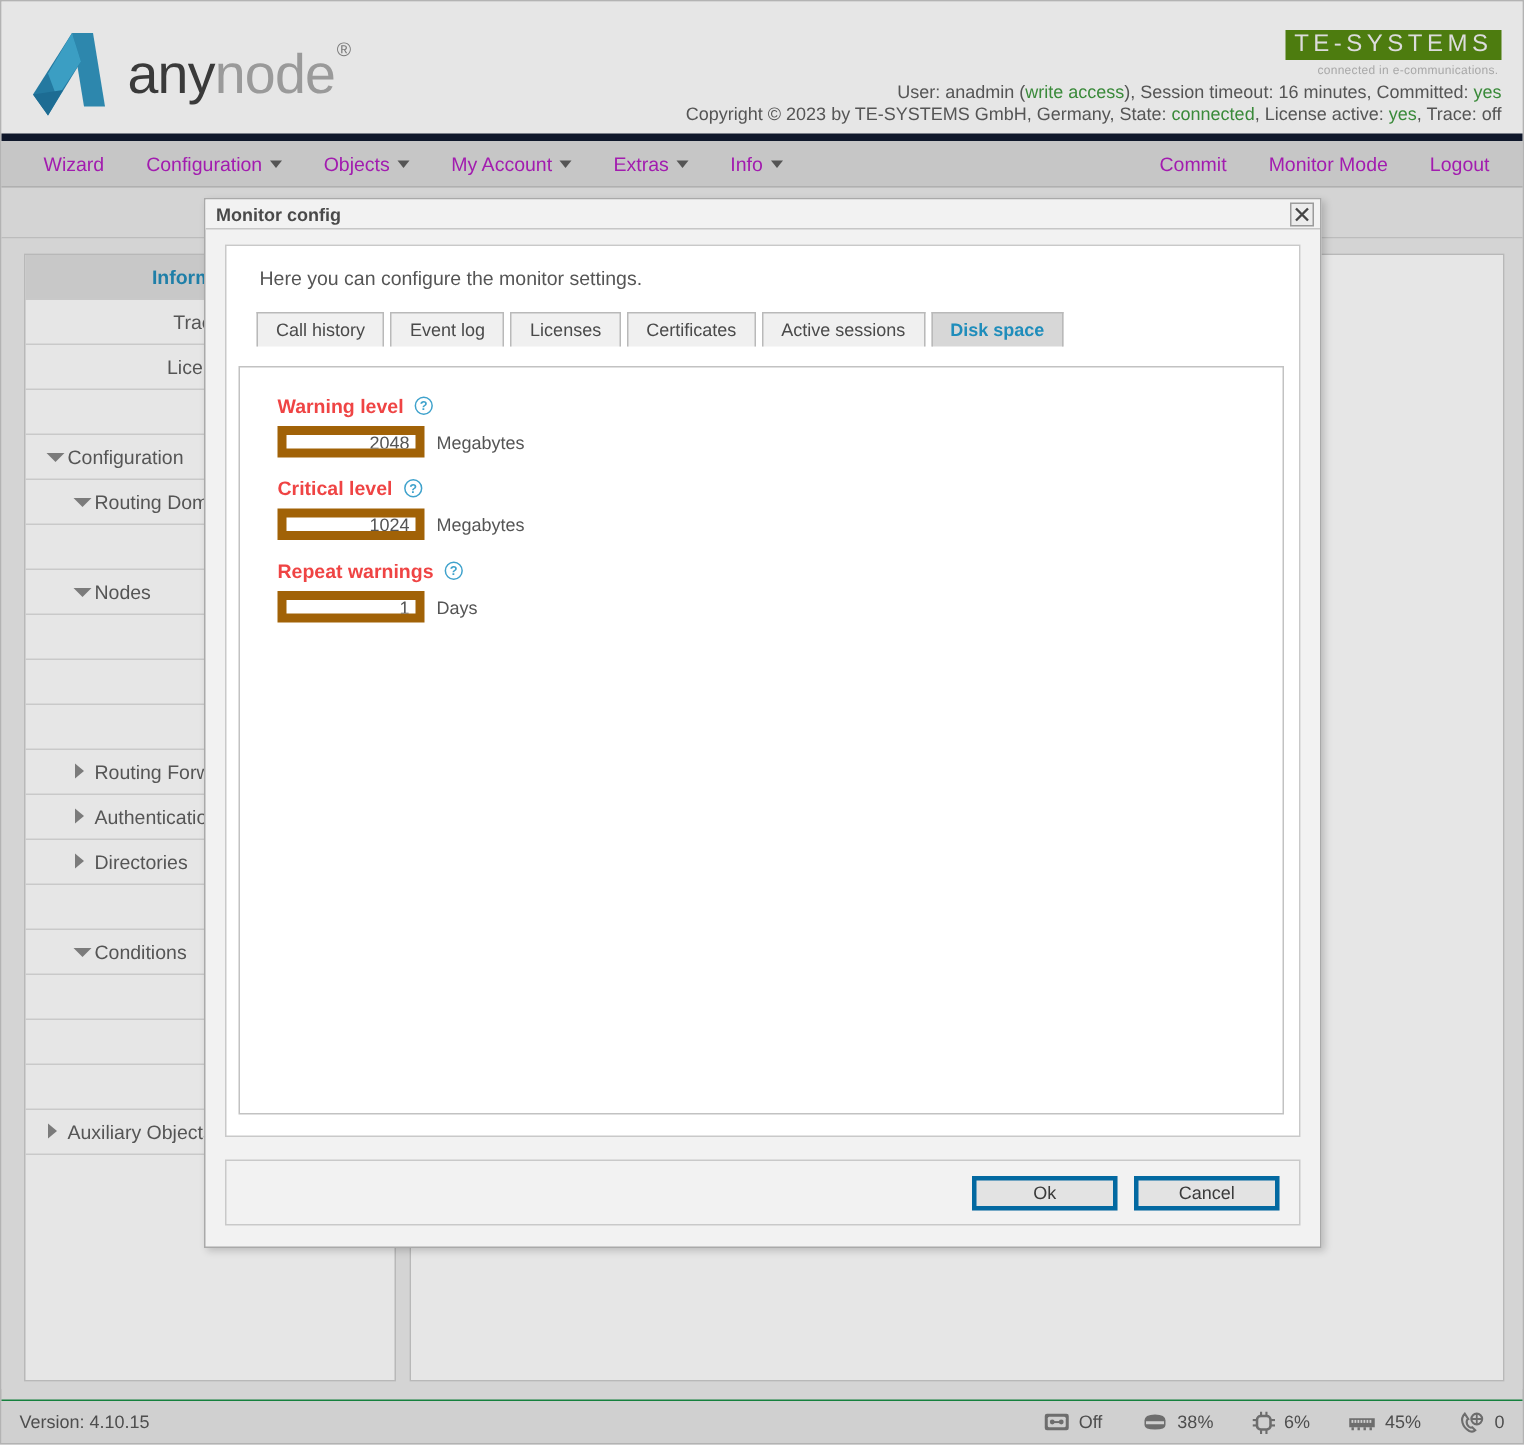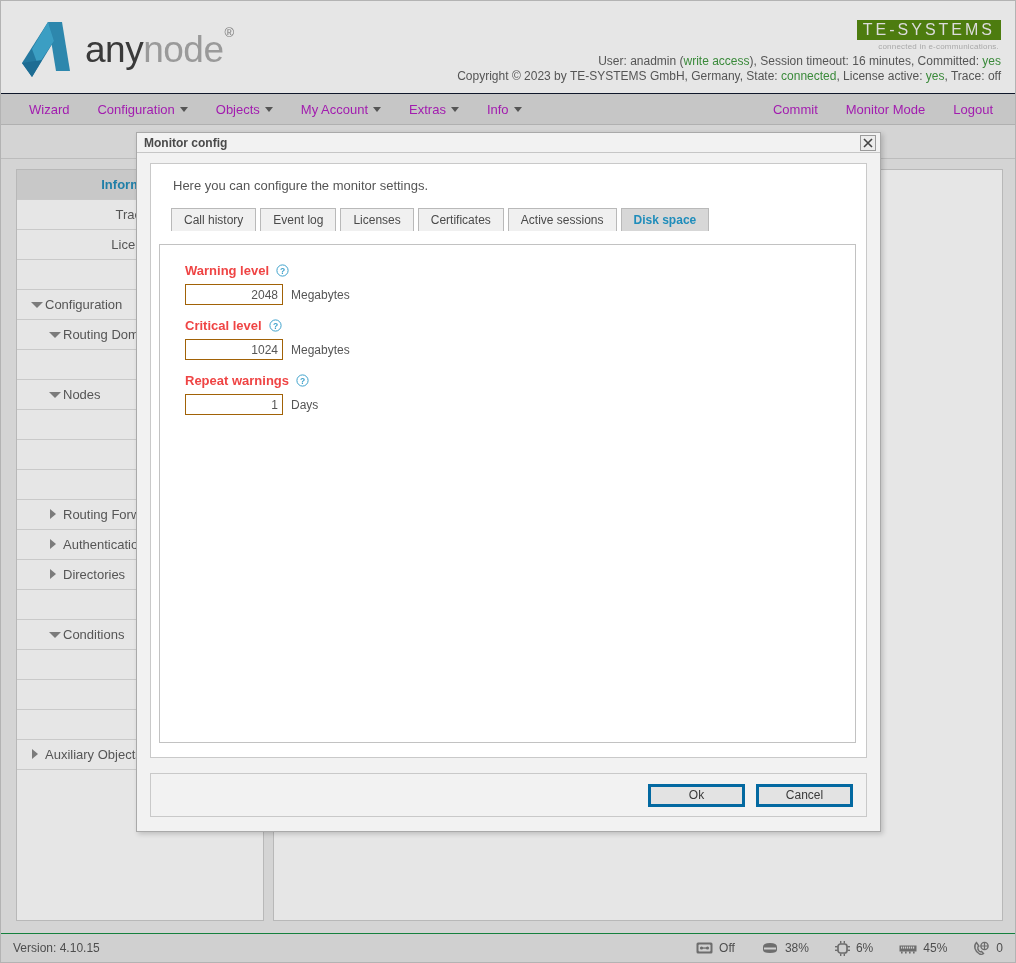--- a/index.html
+++ b/index.html
@@ -16,21 +16,21 @@
     width: 1016px; height: 963px;
     background: #d4d4d4;
     border: 1px solid #b3b3b3;
   }
 
   
   .header {
     position: relative;
     height: 93px;
     background: #e6e6e6;
-    border-bottom: 1px solid #0f172a;
+    border-bottom: 5px solid #0f172a;
   }
   .logo-wrap {
     position: absolute;
     left: 17px; top: 18px;
     display: flex; align-items: center;
   }
   .logo-mark { width: 62px; height: 62px; }
   .logo-text {
     font-size: 37px;
     letter-spacing: -0.5px;
@@ -319,21 +319,21 @@
     display: inline-flex;
     align-items: center;
     justify-content: center;
     width: 13px; height: 13px;
     cursor: pointer;
   }
   .field-row { display: flex; align-items: center; gap: 8px; }
   .field-input {
     width: 98px;
     height: 21px;
-    border: 1px solid #a16207;
+    border: 6px solid #a16207;
     font-size: 12px;
     color: #555;
     text-align: right;
     padding: 0 4px;
     font-family: "Liberation Sans", sans-serif;
     background: #fff;
     outline: none;
   }
   .field-unit { font-size: 12px; color: #555; }
   .modal-footer {

